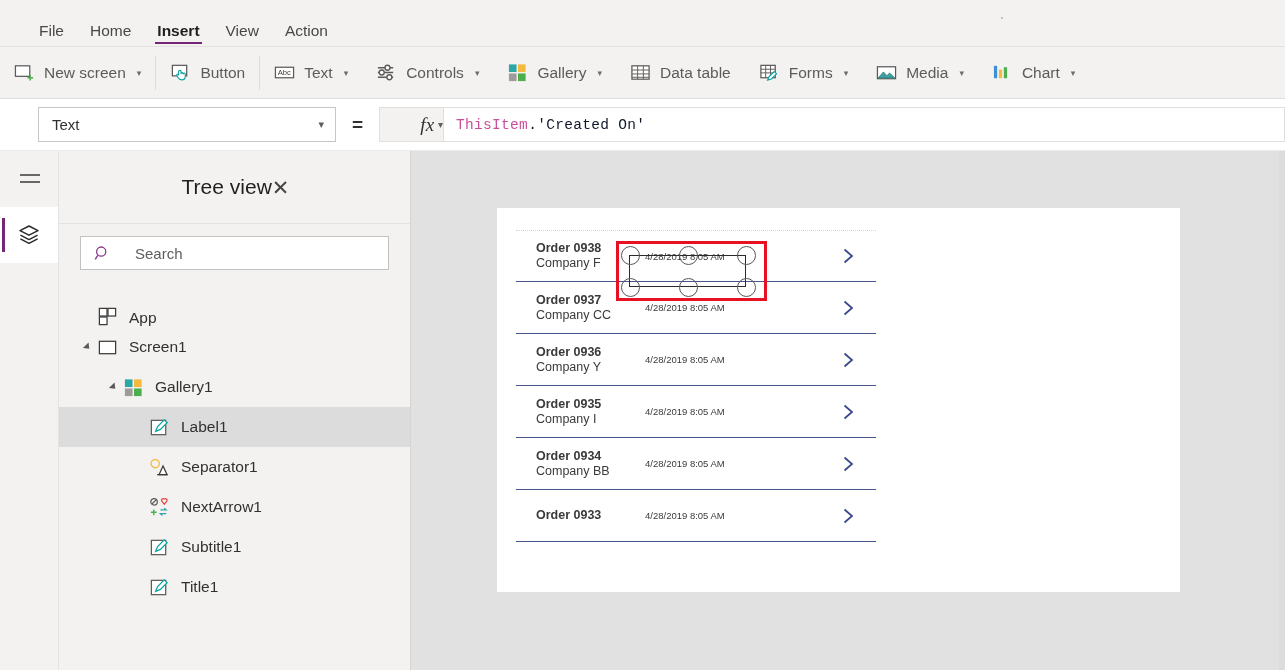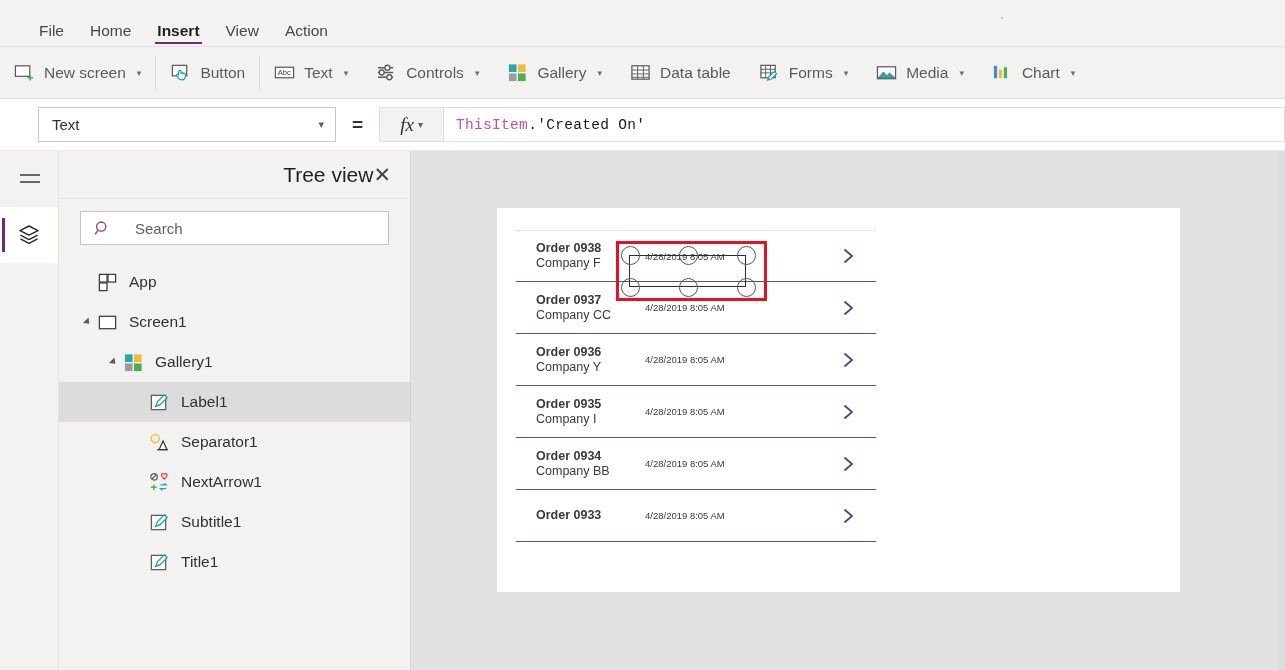--- a/index.html
+++ b/index.html
@@ -60,21 +60,21 @@
     margin-left: 38px; width: 298px; height: 35px;
     border: 1px solid #c8c6c4; background: #fff;
     display: flex; align-items: center; justify-content: space-between;
     padding: 0 11px 0 13px; cursor: pointer;
   }
   .prop-select span.val { font-size: 15px; color: #323130; }
   .prop-select span.chv { font-size: 11px; color: #605e5c; }
   .eq { margin: 0 16px 0 16px; font-size: 19px; color: #323130; font-weight: 600; }
   .fx-box {
     width: 65px; height: 35px; background: #f3f2f1; border: 1px solid #e1dfdd;
-    display: flex; align-items: center; justify-content: center; gap: 4px; cursor: pointer;
+    display: flex; align-items: center; justify-content: flex-end; gap: 4px; cursor: pointer;
   }
   .fx-box .fx { font-family: "Liberation Serif", serif; font-style: italic; font-size: 19px; color: #323130; }
   .fx-box .chv { font-size: 10px; color: #605e5c; }
   .formula-input {
     flex: 1; height: 35px; border: 1px solid #e1dfdd; border-left: none;
     display: flex; align-items: center; padding-left: 12px;
     font-family: "Liberation Mono", monospace; font-size: 14.5px;
     background: #fff; cursor: text; letter-spacing: .3px;
   }
   .tok-obj { color: #c94f9a; }
@@ -97,21 +97,21 @@
     content: ""; position: absolute; left: 2px; top: 11px; width: 3px; height: 34px;
     background: #742774;
   }
 
   
   .tree {
     position: absolute; left: 59px; top: 151px; width: 352px; height: 519px;
     background: #f3f2f1; border-right: 1px solid #d7d5d3;
   }
   .tree-head {
-    height: 48px; display: flex; align-items: center; justify-content: flex-end;
+    height: 73px; display: flex; align-items: center; justify-content: center;
     padding: 0 19px 0 21px; border-bottom: 1px solid #e5e3e1;
   }
   .tree-title { font-size: 21px; color: #201f1e; }
   .tree-close { font-size: 21px; color: #444; cursor: pointer; line-height: 1; font-weight: 300; }
   .search-wrap { padding: 12px 21px 12px 21px; }
   .search-box {
     height: 34px; background: #fff; border: 1px solid #c4c2c0;
     display: flex; align-items: center; padding-left: 13px; gap: 24px; cursor: text;
   }
   .search-ph { font-size: 15px; color: #605e5c; }
@@ -322,21 +322,21 @@
         <svg width="17" height="17" viewBox="0 0 17 17">
           <circle cx="7.2" cy="6.6" r="4.6" fill="none" stroke="#8a3a8a" stroke-width="1.3"></circle>
           <path d="M3.7 10.4L1.2 14.4" stroke="#8a3a8a" stroke-width="1.3"></path>
         </svg>
         <span class="search-ph">Search</span>
       </div>
     </div>
 
     <div class="tree-list">
 
-      <div class="tnode" style="padding-left:26px;">
+      <div class="tnode" style="padding-left:26px;align-items:flex-end;">
         <span class="tri-spacer"></span>
         <svg class="tico" viewBox="0 0 22 22">
           <rect x="2.5" y="2.5" width="8" height="8" fill="#fff" stroke="#3b3a39" stroke-width="1.3"></rect>
           <rect x="11.5" y="2.5" width="8" height="8" fill="#fff" stroke="#3b3a39" stroke-width="1.3"></rect>
           <rect x="2.5" y="11.5" width="8" height="8" fill="#fff" stroke="#3b3a39" stroke-width="1.3"></rect>
         </svg>
         <span class="tlabel">App</span>
       </div>
 
       <div class="tnode" style="padding-left:26px;">

